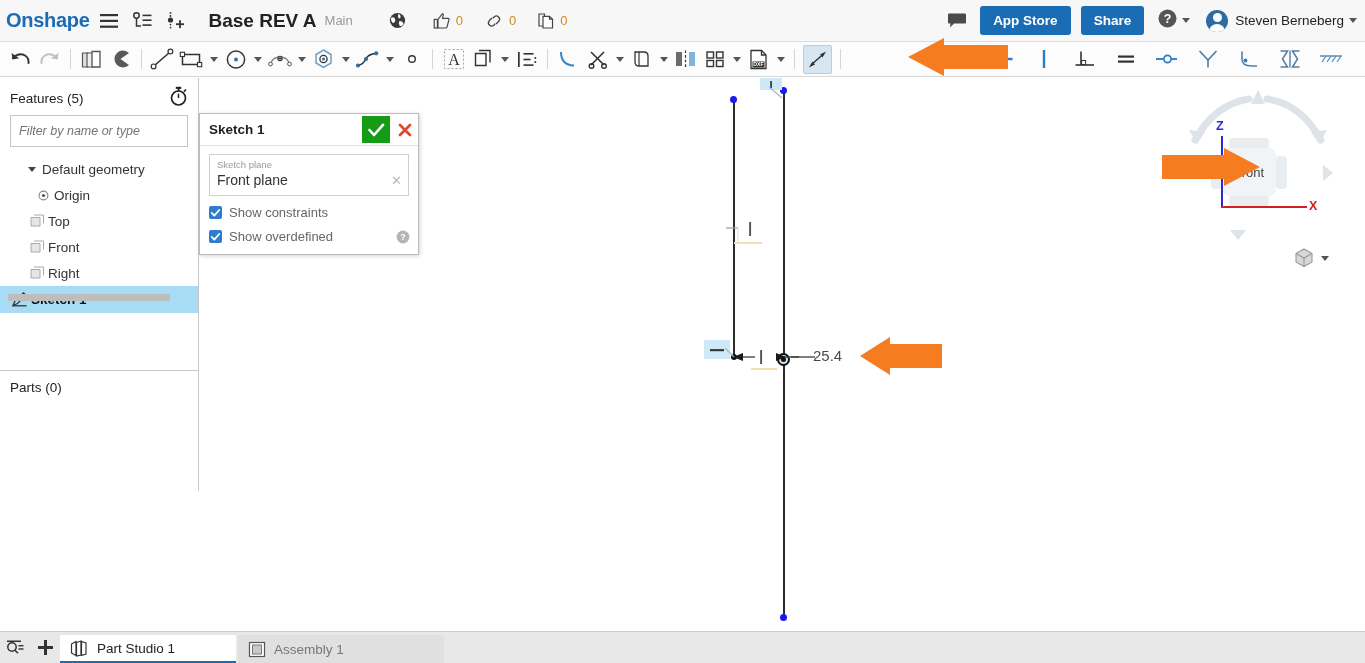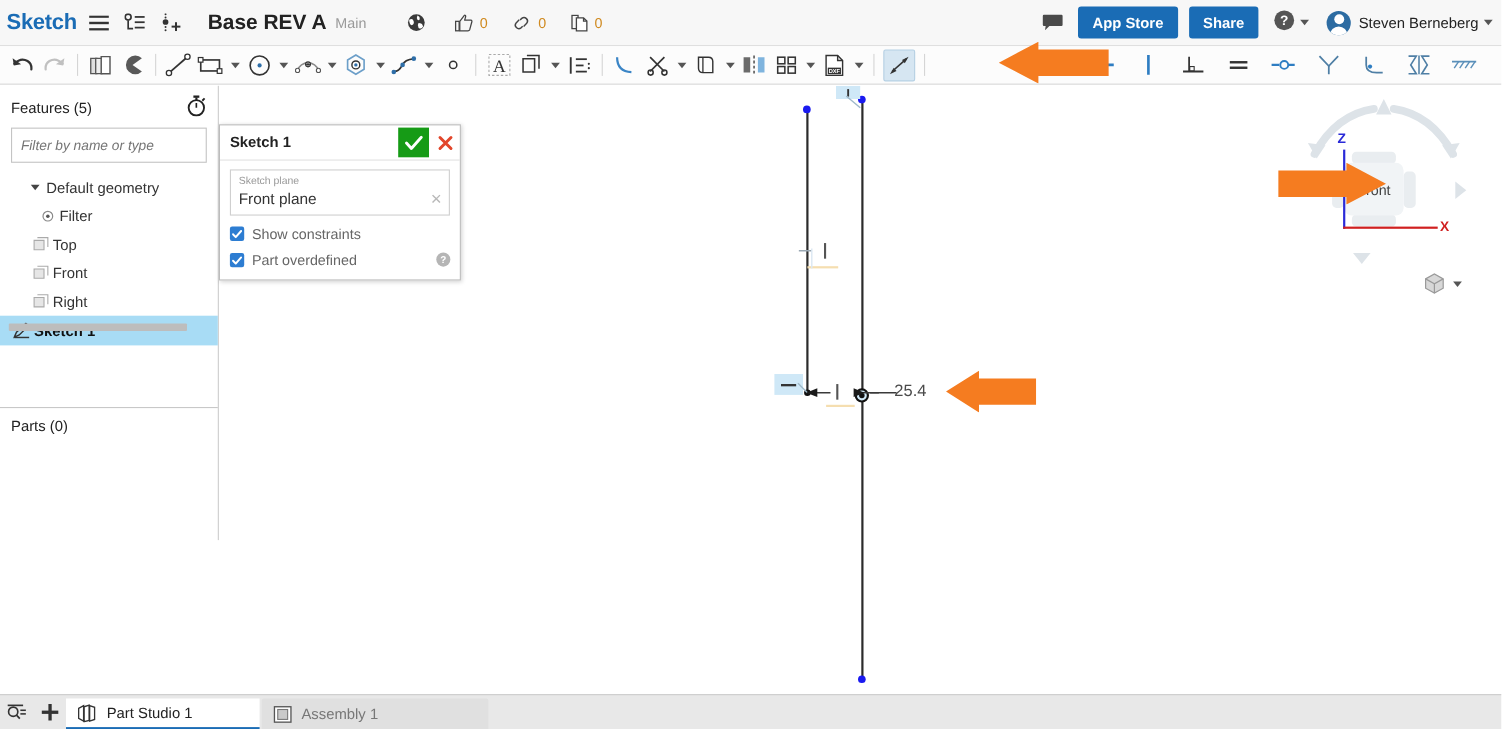--- a/index.html
+++ b/index.html
@@ -216,21 +216,21 @@
   .tabitem.active { background:#fff; color:#222; border-bottom: 2.5px solid #1a6cb5; width: 176px; }
   .tabitem.inactive { background:#e0e0e0; color:#777; width: 206px; margin-left: 2px; border-radius: 2px 2px 0 0;}
   .tab-ic { margin-right: 8px; display:inline-flex; }
 </style>
 </head>
 <body>
 
 <div class="app">
 
   <div class="header">
-    <div class="logo">Sketch</div>
+    <div class="logo">Onshape</div>
 
     <div class="hdr-icon">
       <svg width="18" height="14" viewBox="0 0 18 14">
         <rect x="0" y="0" width="18" height="2.2" fill="#333"></rect>
         <rect x="0" y="5.8" width="18" height="2.2" fill="#333"></rect>
         <rect x="0" y="11.6" width="18" height="2.2" fill="#333"></rect>
       </svg>
     </div>
 
     <div class="hdr-icon">
@@ -620,21 +620,21 @@
         <span>Default geometry</span>
       </div>
 
       <div class="tree-row" style="padding-left:32px;">
         <span class="tree-ic">
           <svg width="11" height="11" viewBox="0 0 11 11">
             <circle cx="5.5" cy="5.5" r="4.4" fill="none" stroke="#8a8a8a" stroke-width="1.1"></circle>
             <circle cx="5.5" cy="5.5" r="1.6" fill="#555"></circle>
           </svg>
         </span>
-        <span>Filter</span>
+        <span>Origin</span>
       </div>
 
       <div class="tree-row" style="padding-left:26px;">
         <span class="tree-ic">
           <svg width="15" height="14" viewBox="0 0 15 14">
             <path d="M1 3.5 L10 3.5 L10 12 L1 12 Z" fill="#e6e6e6" stroke="#aaa" stroke-width="1"></path>
             <path d="M4 1 L13.5 1 L13.5 9.5" fill="none" stroke="#aaa" stroke-width="1"></path>
           </svg>
         </span>
         <span>Top</span>
@@ -707,21 +707,21 @@
         </span>
         <span class="sk-clabel">Show constraints</span>
       </div>
 
       <div class="sk-check">
         <span class="cbox">
           <svg width="9" height="8" viewBox="0 0 9 8">
             <path d="M0.8 4 L3.3 6.6 L8.2 1" fill="none" stroke="#fff" stroke-width="1.8" stroke-linecap="round" stroke-linejoin="round"></path>
           </svg>
         </span>
-        <span class="sk-clabel">Part overdefined</span>
+        <span class="sk-clabel">Show overdefined</span>
       </div>
 
       <span class="sk-help">
         <svg width="14" height="14" viewBox="0 0 14 14">
           <circle cx="7" cy="7" r="6.4" fill="#b5b5b5"></circle>
           <text x="7" y="10.4" font-size="9" font-family="Liberation Sans, sans-serif" font-weight="bold" fill="#fff" text-anchor="middle">?</text>
         </svg>
       </span>
     </div>
   </div>

